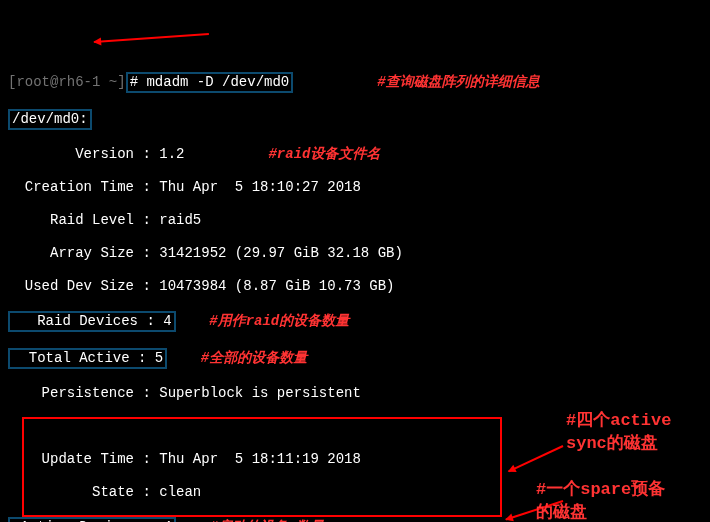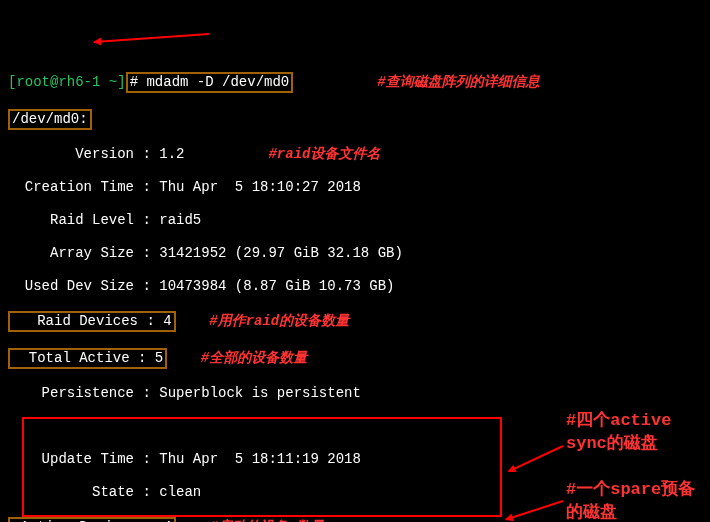--- a/index.html
+++ b/index.html
@@ -8,23 +8,23 @@
       color: #fff;
       font-family: 'Courier New', monospace;
       font-size: 14px;
       padding: 8px;
       width: 710px;
       height: 522px;
       white-space: pre;
       position: relative;
     }
     .line { line-height: 17px; }
-    .prompt-host { color: #22c55e; }
+    .prompt-host { color: #737373; }
     .annotation { color: #ff3333; font-weight: bold; font-style: italic; }
-    .box-red { border: 2px solid #a16207; display: inline-block; padding: 0 2px; }
+    .box-red { border: 2px solid #0c4a6e; display: inline-block; padding: 0 2px; }
     .box-container {
       position: absolute;
       border: 2px solid #ff0000;
     }
     .arrow {
       position: absolute;
       height: 2px;
       background: #ff0000;
     }
     .arrow::after {
@@ -98,16 +98,16 @@
 
 <div class="box-container" style="left:22px; top:417px; width:480px; height:100px;"></div>
 
 
 <div class="arrow arrow-left" style="left:94px; top:37px; width:115px; transform:rotate(-4deg);"></div>
 <div class="arrow arrow-left" style="left:503px; top:445px; width:60px; transform:rotate(-25deg); transform-origin:right;"></div>
 <div class="arrow arrow-left" style="left:503px; top:500px; width:60px; transform:rotate(-18deg); transform-origin:right;"></div>
 
 
 <div class="side-label" style="left:566px; top:408px; width:140px; white-space:normal;">#四个active sync的磁盘</div>
-<div class="side-label" style="left:566px; top:477px; width:140px; white-space:normal;">#一个spare预备的磁盘</div>
+<div class="side-label" style="left:536px; top:477px; width:140px; white-space:normal;">#一个spare预备的磁盘</div>
 
 
 
 
 </body></html>

